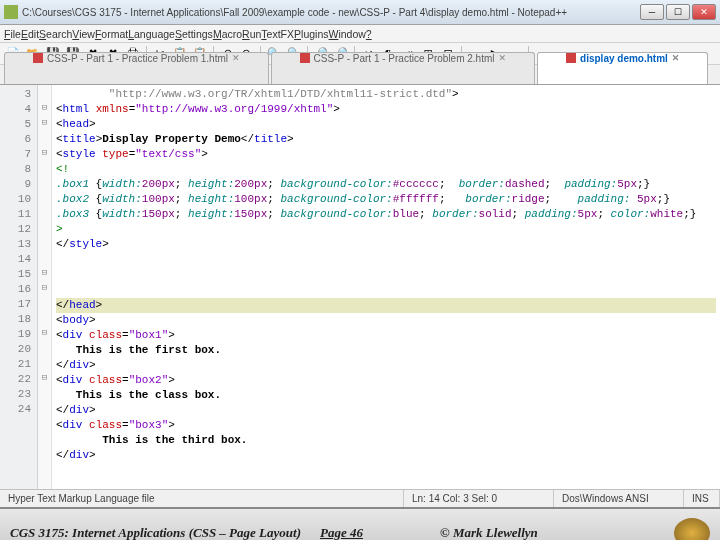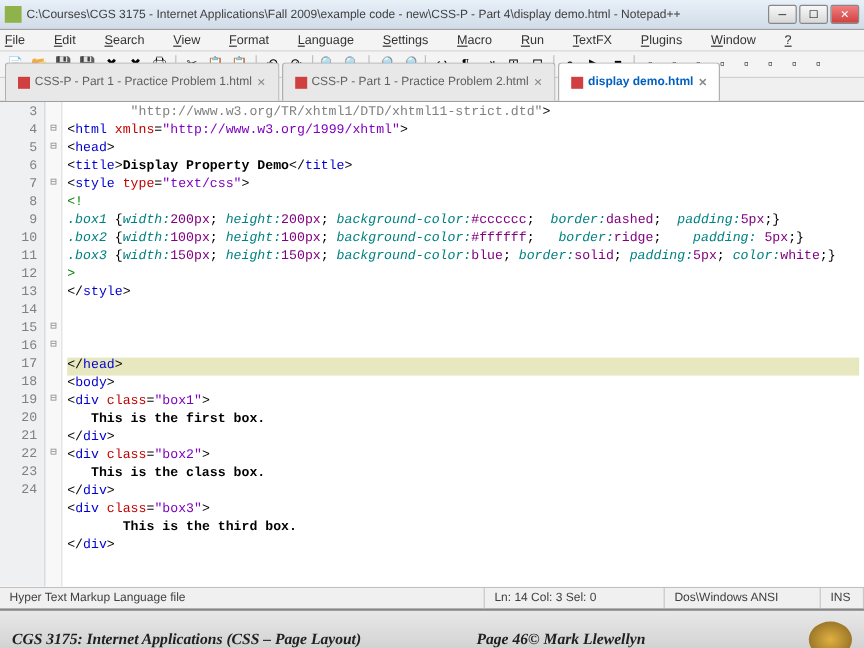--- a/index.html
+++ b/index.html
@@ -5,30 +5,30 @@
 * { margin: 0; padding: 0; box-sizing: border-box; }
 body { width: 720px; height: 540px; font-family: "Segoe UI", Tahoma, sans-serif; font-size: 11px; background: #f0f0f0; overflow: hidden; }
 
 .titlebar { height: 22px; background: linear-gradient(#e8f0f8, #d0dce8); display: flex; align-items: center; padding: 12px 4px; border-bottom: 1px solid #a0a0a0; }
 .titlebar-icon { width: 14px; height: 14px; background: #8fb24a; margin-right: 4px; }
 .titlebar-text { flex: 1; font-size: 10px; color: #404040; overflow: hidden; white-space: nowrap; }
 .winbtns { display: flex; gap: 2px; }
 .winbtn { width: 24px; height: 16px; border: 1px solid #888; background: linear-gradient(#f8f8f8,#d8d8d8); border-radius: 2px; font-size: 9px; display: flex; align-items: center; justify-content: center; }
 .winbtn.close { background: linear-gradient(#f08080,#d04040); color: #fff; }
 
-.menubar { height: 18px; background: #f4f4f4; display: flex; align-items: center; padding: 0 4px; border-bottom: 1px solid #d0d0d0; gap: 24px; font-size: 10.5px; color: #333; }
+.menubar { height: 18px; background: #f4f4f4; display: flex; align-items: center; padding: 0 4px; border-bottom: 1px solid #d0d0d0; gap: 0; font-size: 10.5px; color: #333; }
 .menubar span { cursor: default; }
 .menubar span u { text-decoration: underline; }
 
 .toolbar { height: 22px; background: #f4f4f4; border-bottom: 1px solid #d0d0d0; display: flex; align-items: center; padding: 0 4px; gap: 2px; }
 .tbtn { width: 18px; height: 18px; border: 1px solid transparent; display: flex; align-items: center; justify-content: center; font-size: 11px; }
 .tsep { width: 1px; height: 16px; background: #c0c0c0; margin: 0 2px; }
 
 .tabbar { height: 20px; background: #f0f0f0; display: flex; align-items: flex-end; padding: 0 4px; border-bottom: 1px solid #a0a0a0; gap: 2px; }
-.tab { height: 32px; padding: 0 10px; background: #e8e8e8; border: 1px solid #b0b0b0; border-bottom: none; border-radius: 3px 3px 0 0; font-size: 10px; display: flex; align-items: center; gap: 4px; color: #606060; }
+.tab { height: 32px; padding: 0 28px; background: #e8e8e8; border: 1px solid #b0b0b0; border-bottom: none; border-radius: 3px 3px 0 0; font-size: 10px; display: flex; align-items: flex-start; gap: 4px; color: #606060; }
 .tab.active { background: #fff; color: #0060c0; font-weight: bold; }
 .tab-icon { width: 10px; height: 10px; background: #d04040; }
 .tab-close { font-size: 9px; color: #888; }
 
 .editor { height: 404px; background: #fff; display: flex; overflow: hidden; position: relative; }
 .gutter { width: 38px; background: #eef0f2; border-right: 1px solid #d0d0d0; text-align: right; padding: 2px 6px 2px 0; font-family: "Courier New", monospace; font-size: 11px; color: #808080; }
 .gutter div { height: 15px; line-height: 15px; }
 .fold { width: 14px; background: #f8f8f8; border-right: 1px solid #e0e0e0; font-family: monospace; font-size: 9px; color: #888; }
 .fold div { height: 15px; line-height: 15px; text-align: center; }
 .code { flex: 1; padding: 2px 4px; font-family: "Courier New", monospace; font-size: 11px; }
@@ -43,21 +43,21 @@
 .t-comm { color: #008000; }
 .t-text { color: #000; font-weight: bold; }
 
 .statusbar { height: 18px; background: #f0f0f0; border-top: 1px solid #c0c0c0; display: flex; align-items: center; font-size: 10px; color: #404040; }
 .statusbar .cell { padding: 0 8px; border-right: 1px solid #c8c8c8; height: 100%; display: flex; align-items: center; }
 .statusbar .cell.wide { flex: 1; }
 
 .footer { height: 49px; background: linear-gradient(#e8e8e8,#c8c8c8); border-top: 2px solid #888; display: flex; align-items: center; padding: 0 10px; font-family: "Times New Roman", serif; font-style: italic; font-weight: bold; font-size: 13px; color: #202020; }
 .footer .fcell { flex: 0 0 auto; }
 .footer .fcell.course { width: 310px; }
-.footer .fcell.page { width: 120px; text-align: right; }
+.footer .fcell.page { width: 120px; text-align: left; text-decoration: underline; }
 .footer .fcell.auth { width: 170px; }
 .footer .logo { width: 36px; height: 30px; background: radial-gradient(#e0b040,#806020); border-radius: 50%; margin-left: auto; }
 </style>
 </head>
 <body>
 
 <div class="titlebar">
   <div class="titlebar-icon"></div>
   <div class="titlebar-text">C:\Courses\CGS 3175 - Internet Applications\Fall 2009\example code - new\CSS-P - Part 4\display demo.html - Notepad++</div>
   <div class="winbtns">

